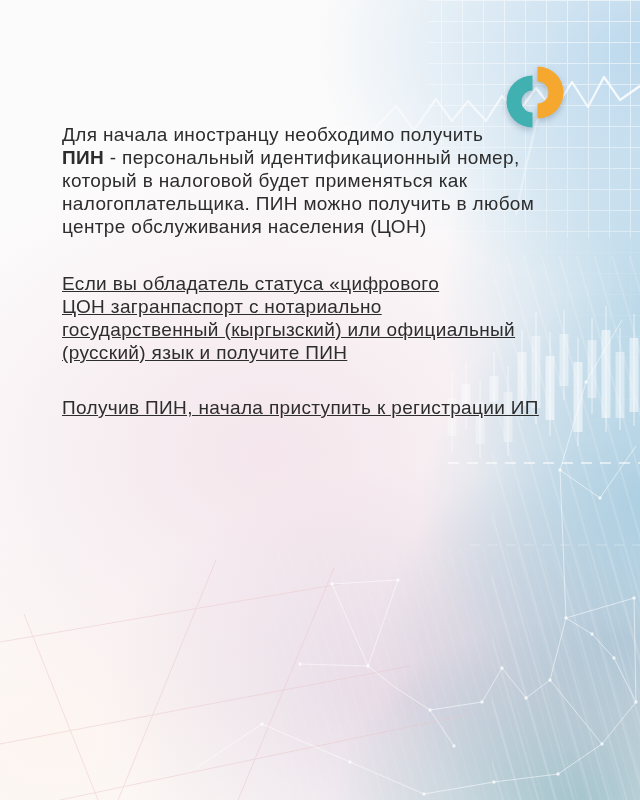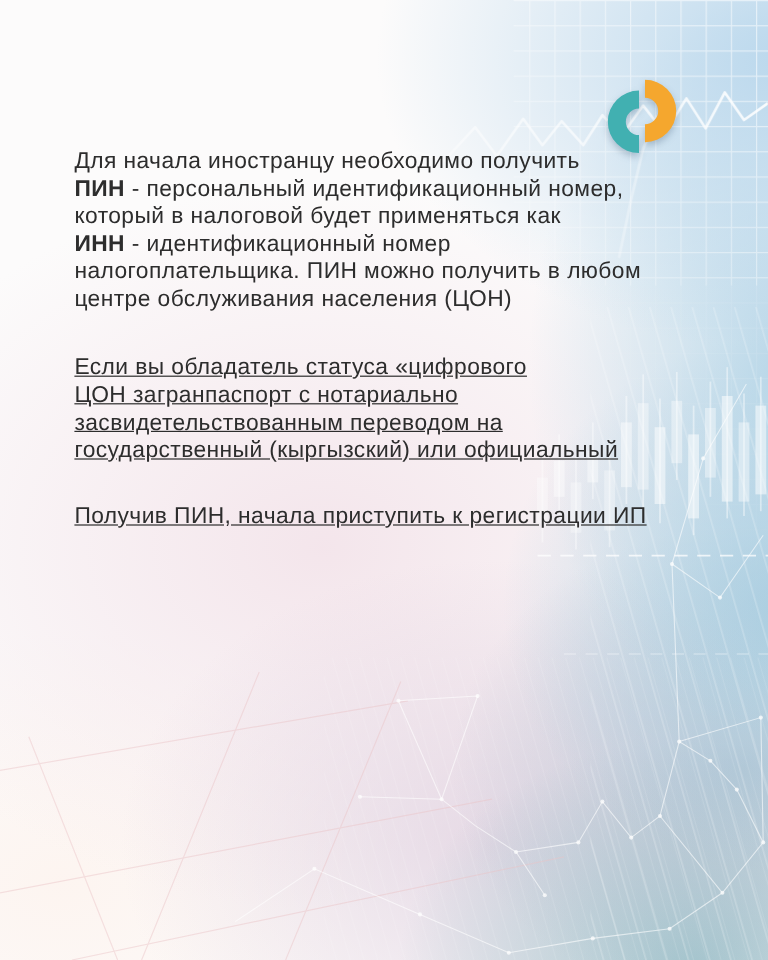--- a/index.html
+++ b/index.html
@@ -167,28 +167,27 @@
   <g transform="translate(-2.5,4.5)">
     <path d="M0 -26 A26 26 0 0 0 0 26 L0 11 A11 11 0 0 1 0 -11 Z" fill="#41b0b1"></path>
   </g>
 </svg>
 
 <main class="content">
   <p class="para">
     <span class="ln">Для начала иностранцу необходимо получить</span>
     <span class="ln"><b class="term">ПИН</b><span> - персональный идентификационный номер,</span></span>
     <span class="ln">который в налоговой будет применяться как</span>
-    <span class="ln"><b class="term">ИНН</b><span> - идентификационный номер</span></span>
     <span class="ln">налогоплательщика. ПИН можно получить в любом</span>
     <span class="ln">центре обслуживания населения (ЦОН)</span>
   </p>
 
   <p class="para">
     <span class="ln">Если вы обладатель статуса «цифрового</span>
     <span class="ln">ЦОН загранпаспорт с нотариально</span>
-    <span class="ln">засвидетельствованным переводом на</span>
     <span class="ln">государственный (кыргызский) или официальный</span>
+    <span class="ln">(русский) язык и получите ПИН</span>
   </p>
 
   <p class="para last">
     <span class="ln">Получив ПИН, начала приступить к регистрации ИП</span>
   </p>
 </main>
 
 </body></html>

